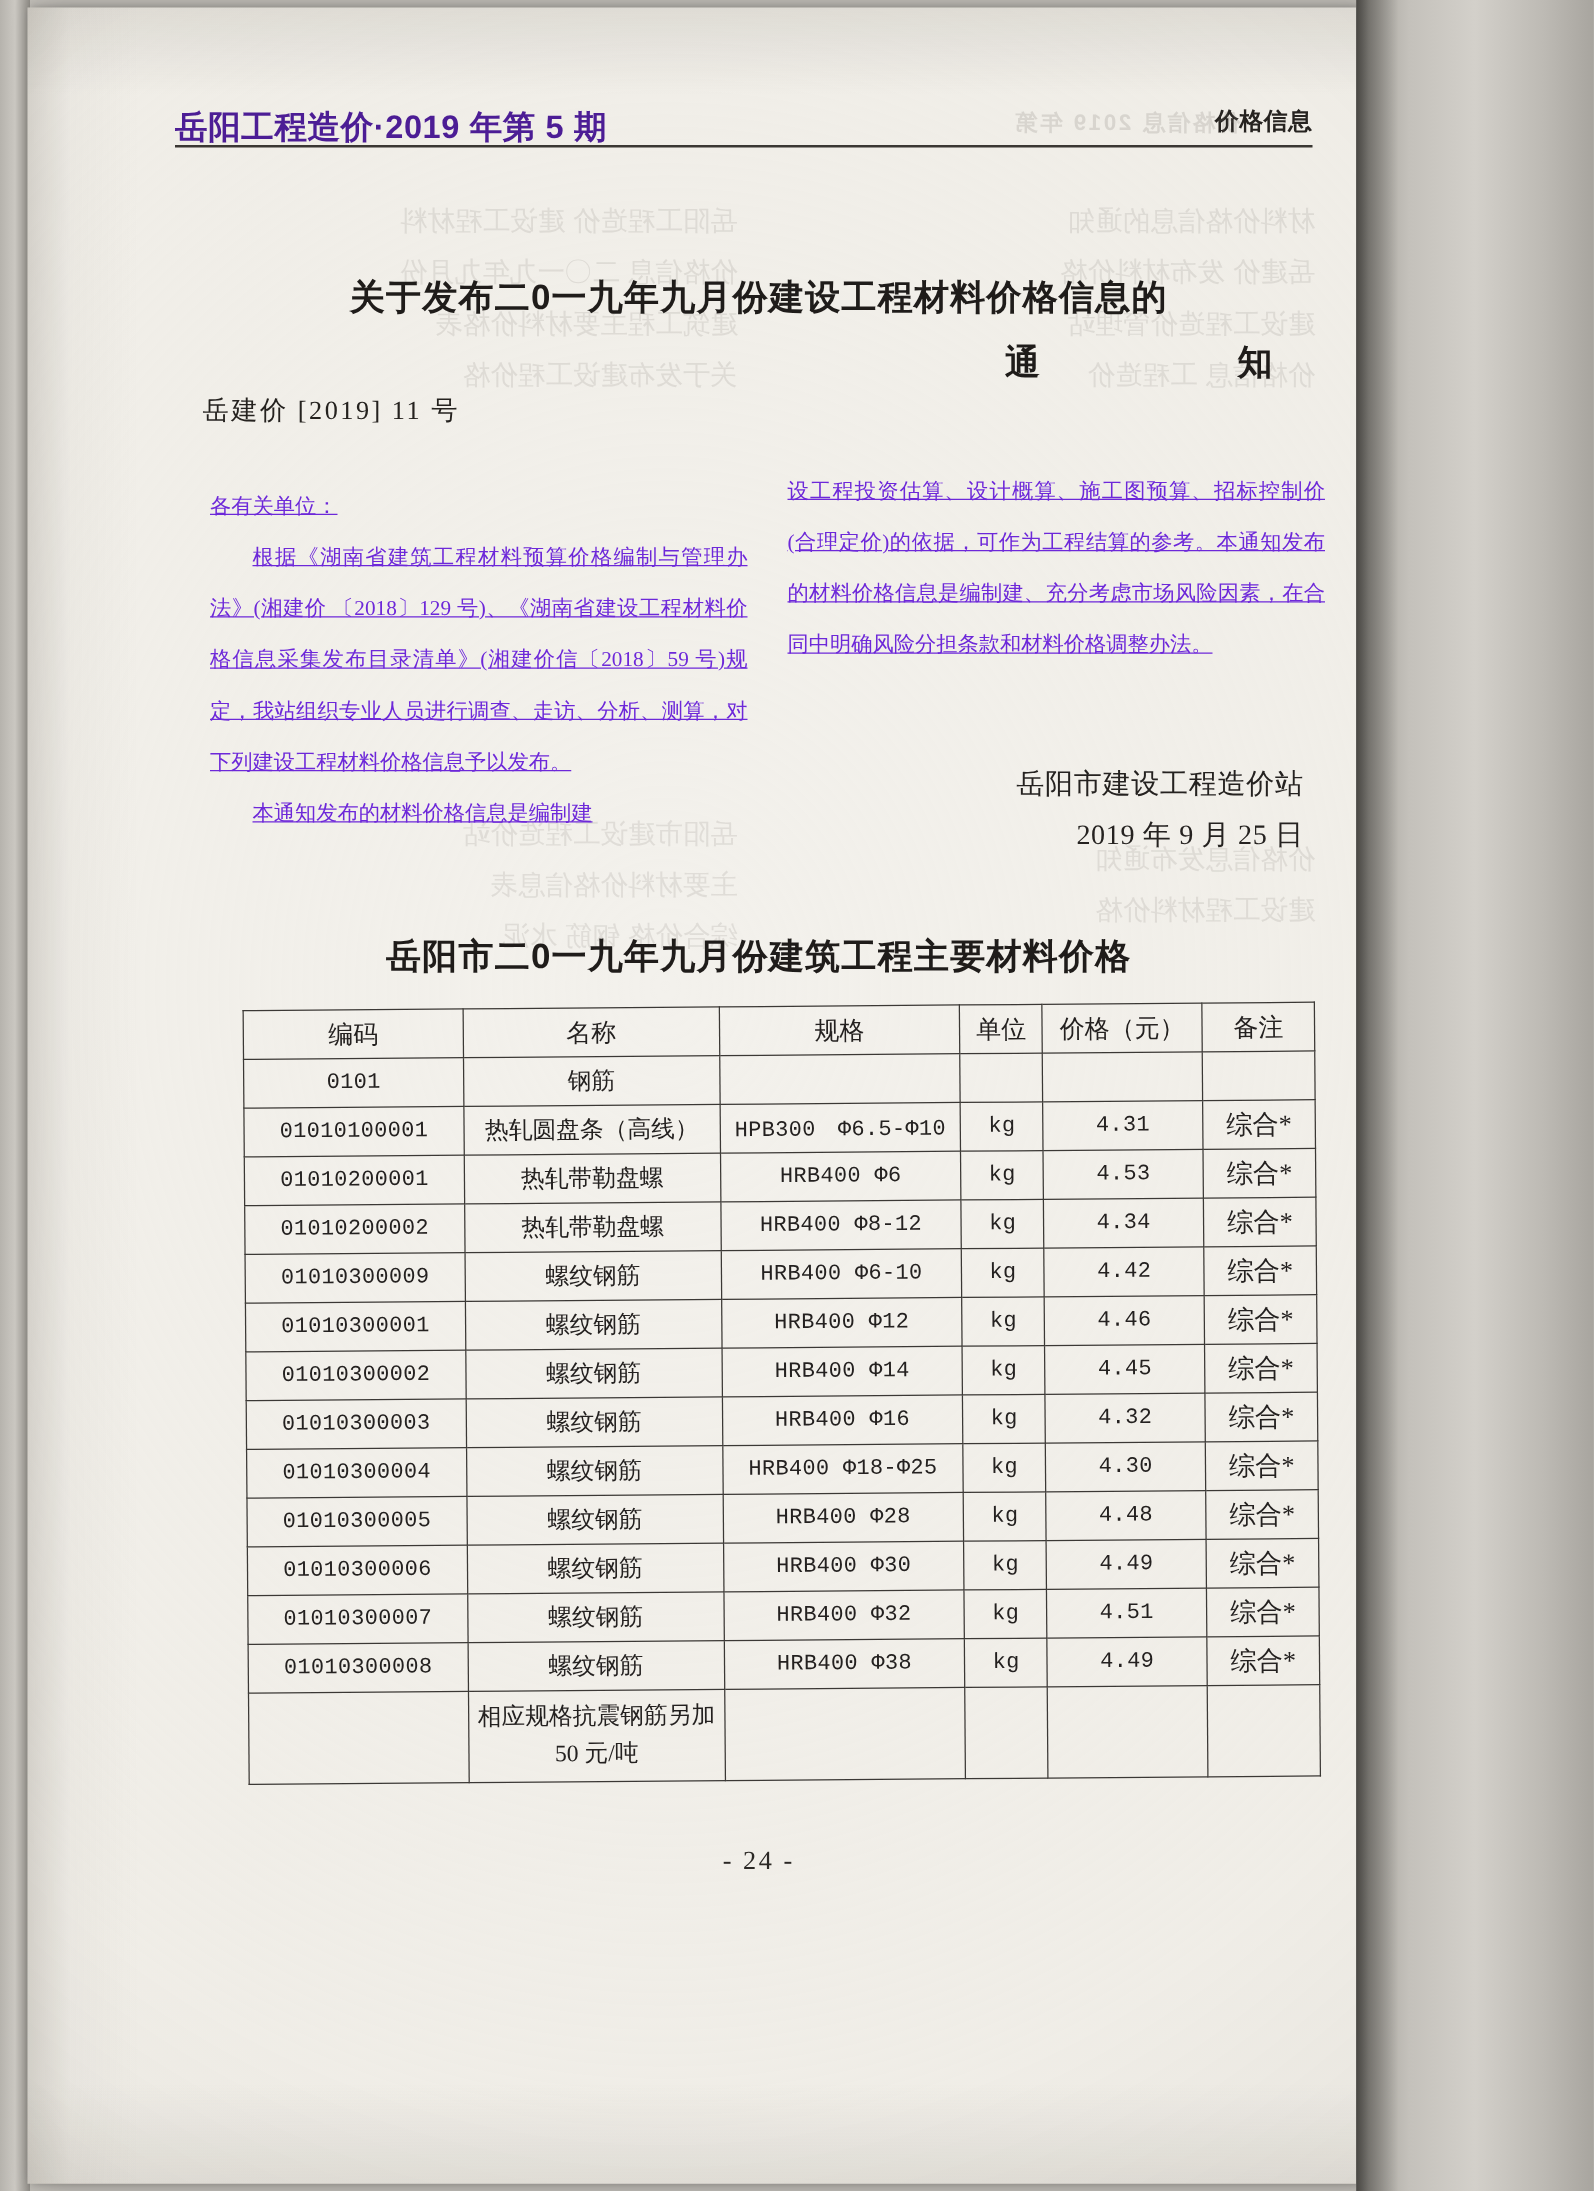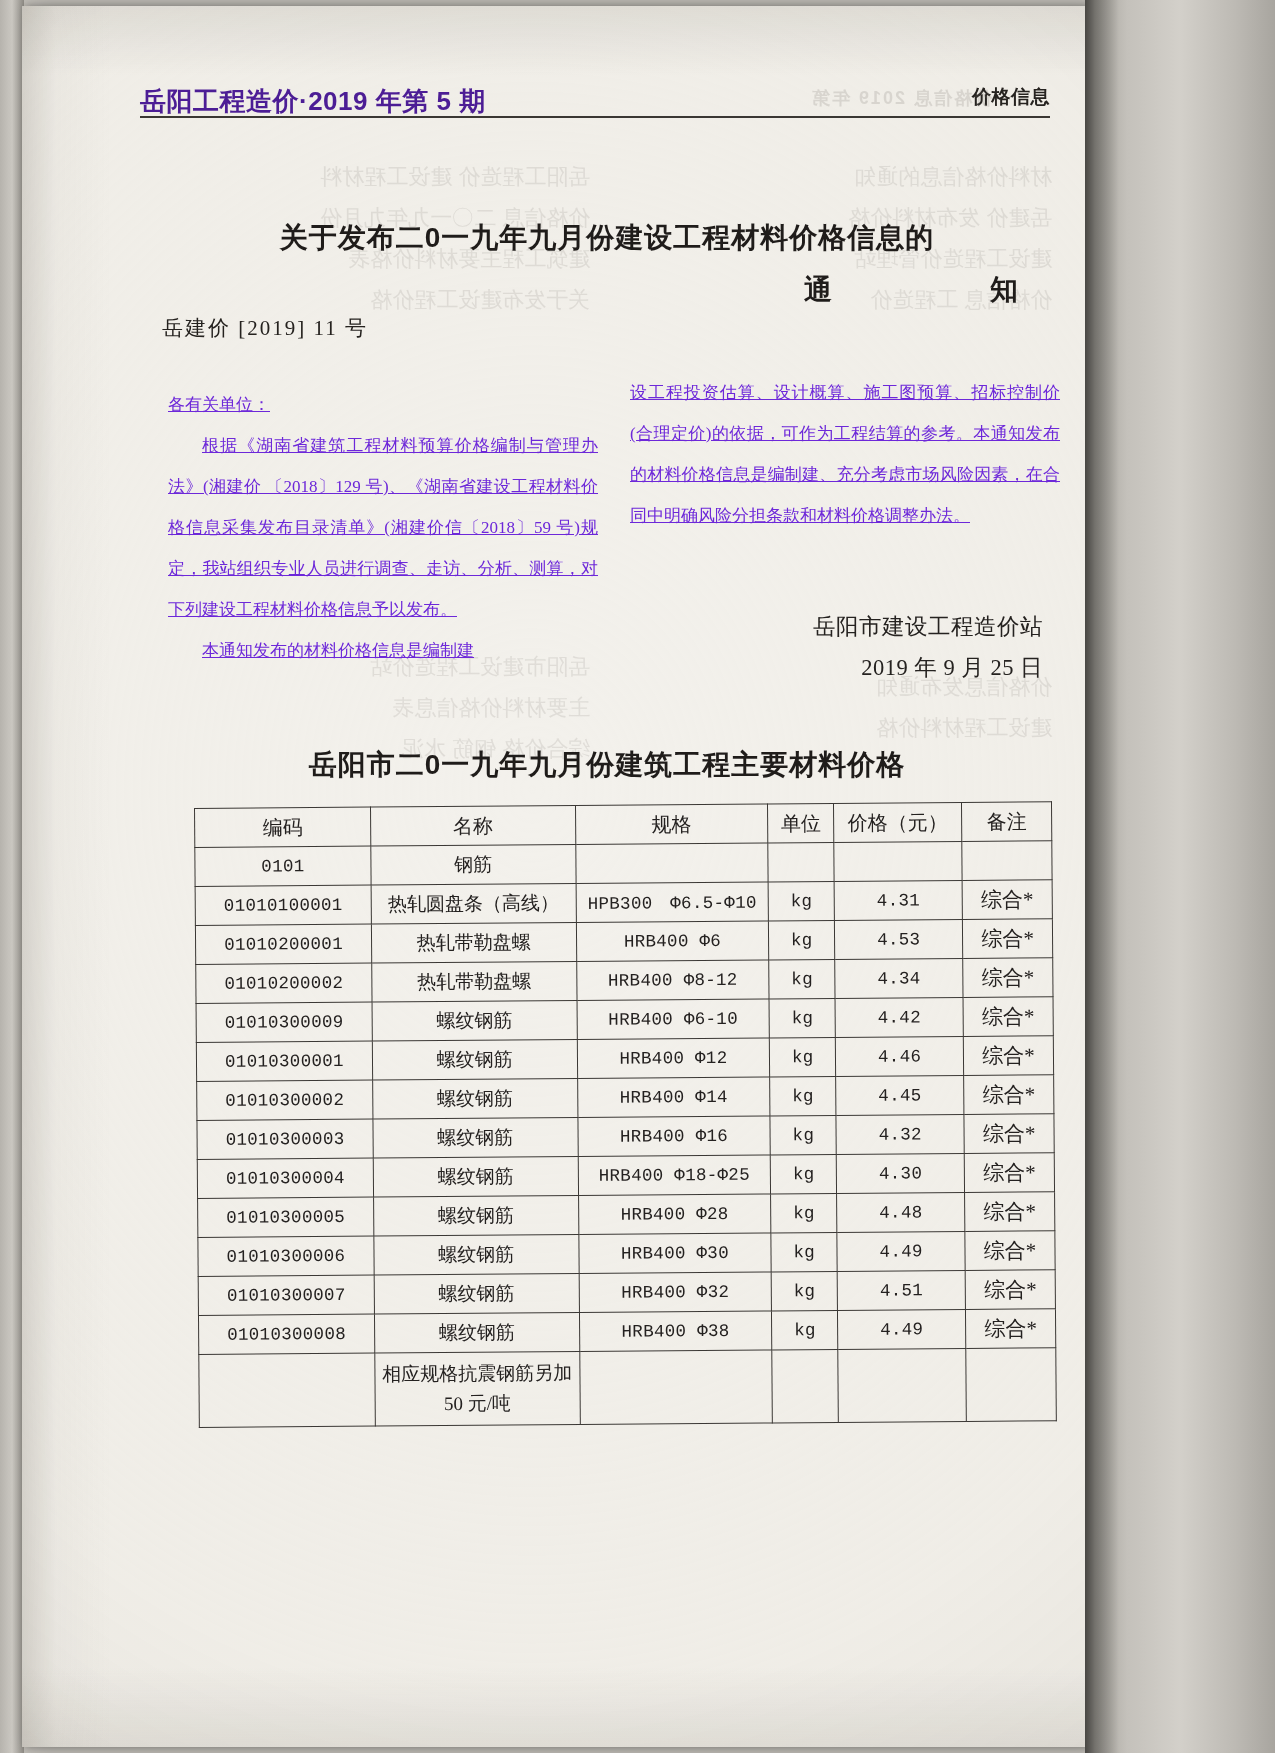--- a/index.html
+++ b/index.html
@@ -341,17 +341,18 @@
               <td class="name lastcell">相应规格抗震钢筋另加<br>50 元/吨</td>
               <td class="spec"></td>
               <td class="unit"></td>
               <td class="price"></td>
               <td class="note"></td>
             </tr>
           </tbody>
       </table>
     </div>
 
+    <div id="folio">- 24 -</div>
 
   </div>
 
   <div id="gutter"></div>
 </div>
 
 </body></html>

